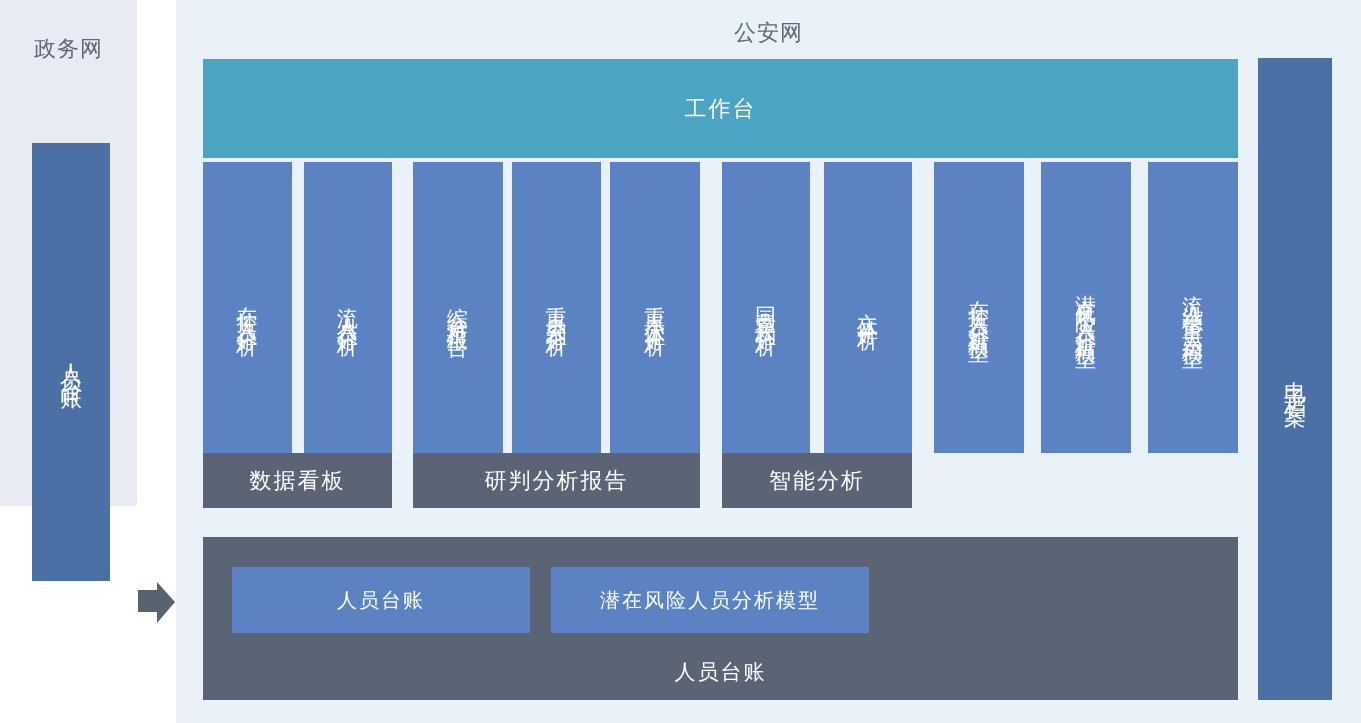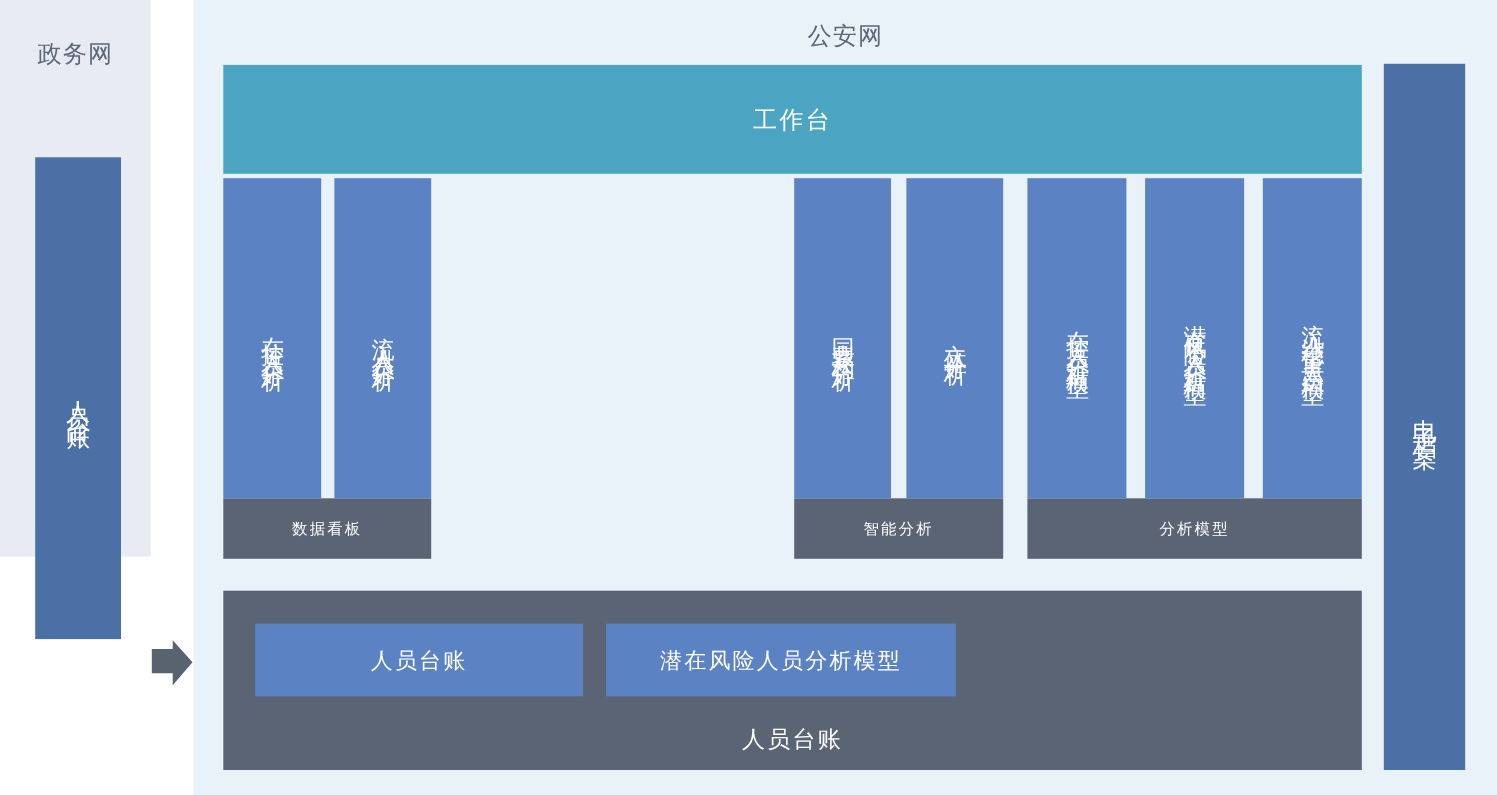--- a/index.html
+++ b/index.html
@@ -27,21 +27,21 @@
   .police-panel .panel-title { top:18px; }
 
   .workbench { position:absolute; left:27px; top:59px; width:1035px; height:99px; background:#4ba4c2;
                display:flex; align-items:center; justify-content:center;
                color:#ffffff; font-size:22px; letter-spacing:2px; }
 
   .group { position:absolute; top:162px; }
   .cols { display:flex; height:291px; }
   .col { flex:1; background:#5b83c4; display:flex; align-items:center; justify-content:center; }
   .group-footer { height:55px; background:#5a6474; display:flex; align-items:center; justify-content:center;
-                  color:#ffffff; font-size:14px; letter-spacing:2px; }
+                  color:#ffffff; font-size:22px; letter-spacing:2px; }
   .g1 { left:27px;  width:189px; } .g1 .cols { gap:12px; }
   .g2 { left:237px; width:287px; } .g2 .cols { gap:9px; }
   .g3 { left:546px; width:190px; } .g3 .cols { gap:14px; }
   .g4 { left:758px; width:304px; } .g4 .cols { gap:17px; }
 
   .bottom-panel { position:absolute; left:27px; top:537px; width:1035px; height:163px; background:#5a6474; }
   .btn-row { position:absolute; left:29px; top:30px; height:66px; display:flex; }
   .panel-btn { background:#5b83c4; color:#ffffff; font-size:20px; letter-spacing:2px;
                display:flex; align-items:center; justify-content:center; }
   .btn-1 { width:298px; } .btn-2 { width:320px; margin-left:19px; } .btn-3 { width:318px; margin-left:21px; }
@@ -79,20 +79,34 @@
         <div class="col">
           <span class="vtext">在控人员分析</span>
         </div>
         <div class="col">
           <span class="vtext">流入人员分析</span>
         </div>
       </div>
       <div class="group-footer">数据看板</div>
     </div>
 
+    <div class="group g2">
+      <div class="cols">
+        <div class="col">
+          <span class="vtext">综合分析报告</span>
+        </div>
+        <div class="col">
+          <span class="vtext">重点类别分析</span>
+        </div>
+        <div class="col">
+          <span class="vtext">重点个体分析</span>
+        </div>
+      </div>
+      <div class="group-footer">研判分析报告</div>
+    </div>
 
     <div class="group g3">
       <div class="cols">
         <div class="col">
           <span class="vtext">同素异构分析</span>
         </div>
         <div class="col">
           <span class="vtext">立体分析</span>
         </div>
       </div>
@@ -104,21 +118,20 @@
         <div class="col">
           <span class="vtext">在控人员分析模型</span>
         </div>
         <div class="col">
           <span class="vtext">潜在风险人员分析模型</span>
         </div>
         <div class="col">
           <span class="vtext">流入涉稳重点人员模型</span>
         </div>
       </div>
-      <div class="group-footer">分析模型</div>
     </div>
 
     <div class="bottom-panel">
       <div class="btn-row">
         <div class="panel-btn btn-1">人员台账</div>
         <div class="panel-btn btn-3">潜在风险人员分析模型</div>
       </div>
       <div class="bottom-label">人员台账</div>
     </div>
 

